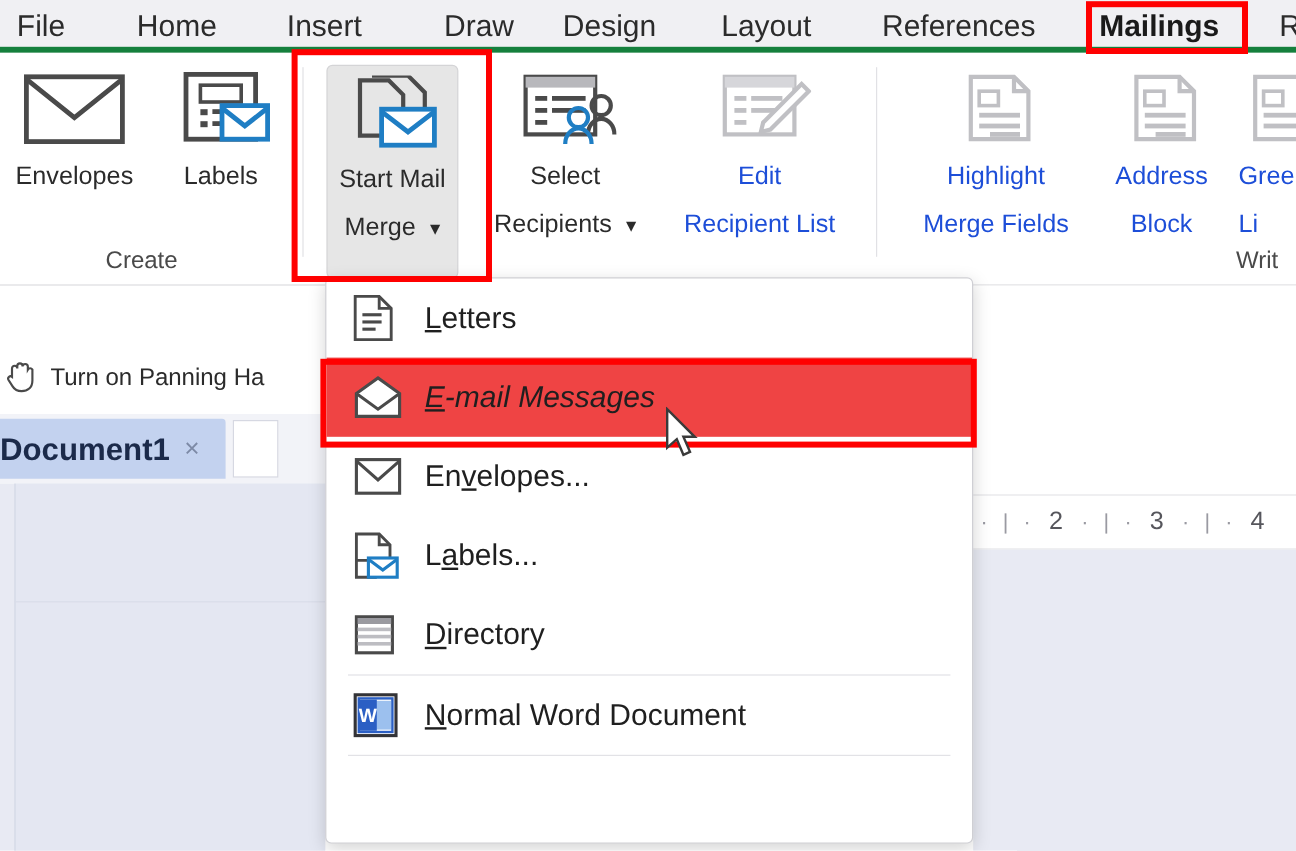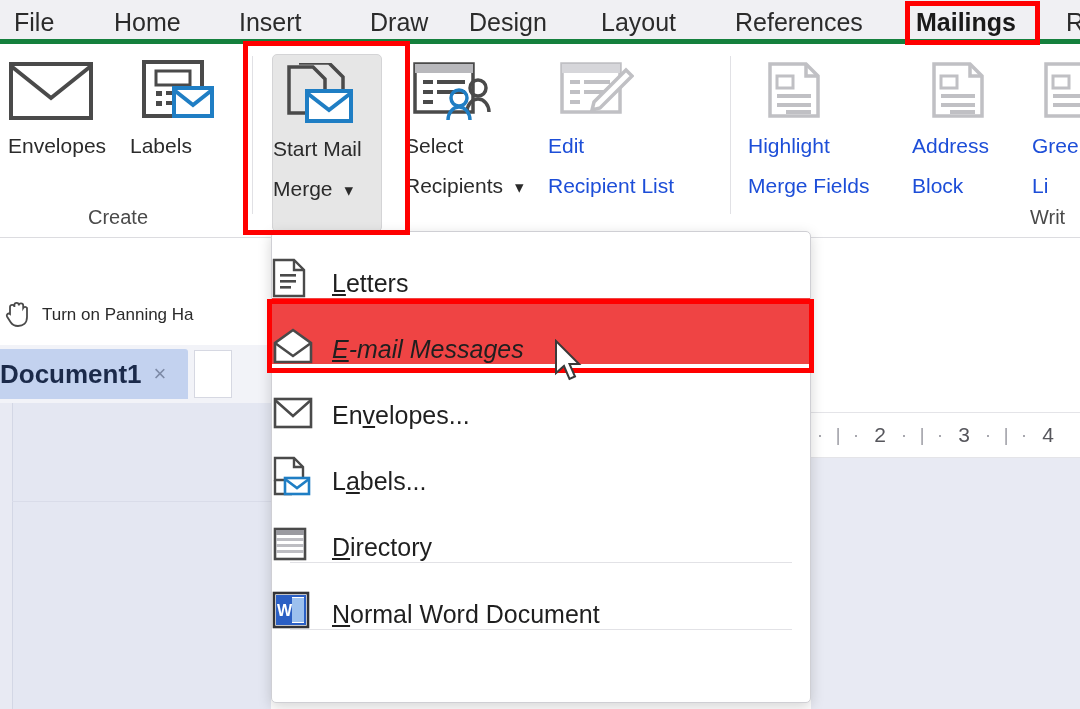--- a/index.html
+++ b/index.html
@@ -59,21 +59,21 @@
   .grouplabel {
     position: absolute;
     font-size: 20px;
     color: #4a4a4a;
     white-space: nowrap;
   }
 
   .rbtn {
     position: absolute;
     width: 108px;
-    text-align: left;
+    text-align: center;
     color: #2b2b2b;
   }
   .rbtn.pressed {
     background: #e6e6e6;
     border: 1px solid #d4d4d6;
     border-radius: 5px;
   }
   .rbtn.disabled { color: #1d4ed8; }
   .rbtn .rlabel {
     font-size: 21px;
@@ -93,21 +93,22 @@
     background: #ffffff;
     border: 1px solid #cfcfd4;
     border-radius: 5px;
     box-shadow: 0 4px 14px rgba(0,0,0,0.17);
     overflow: hidden;
   }
   .mitem {
     position: relative;
     height: 66px;
     display: flex;
-    align-items: flex-end;
+    align-items: center;
+    padding-left: 22px;
     cursor: default;
   }
   .mitem.hover { background: #ef4444; font-style: italic; }
   .mitem .micon {
     width: 44px;
     flex: 0 0 44px;
     display: flex;
     align-items: center;
     justify-content: flex-start;
   }
@@ -129,21 +130,21 @@
     position: absolute;
     left: 0; top: 285px;
     width: 271px; height: 60px;
     background: #ffffff;
     display: flex;
     align-items: center;
     padding-left: 4px;
     overflow: hidden;
   }
   .panbar .plabel {
-    font-size: 17px;
+    font-size: 20px;
     color: #2b2b2b;
     margin-left: 8px;
     white-space: nowrap;
   }
 
   
   .doctabrow {
     position: absolute;
     left: 0; top: 345px;
     width: 271px; height: 58px;

